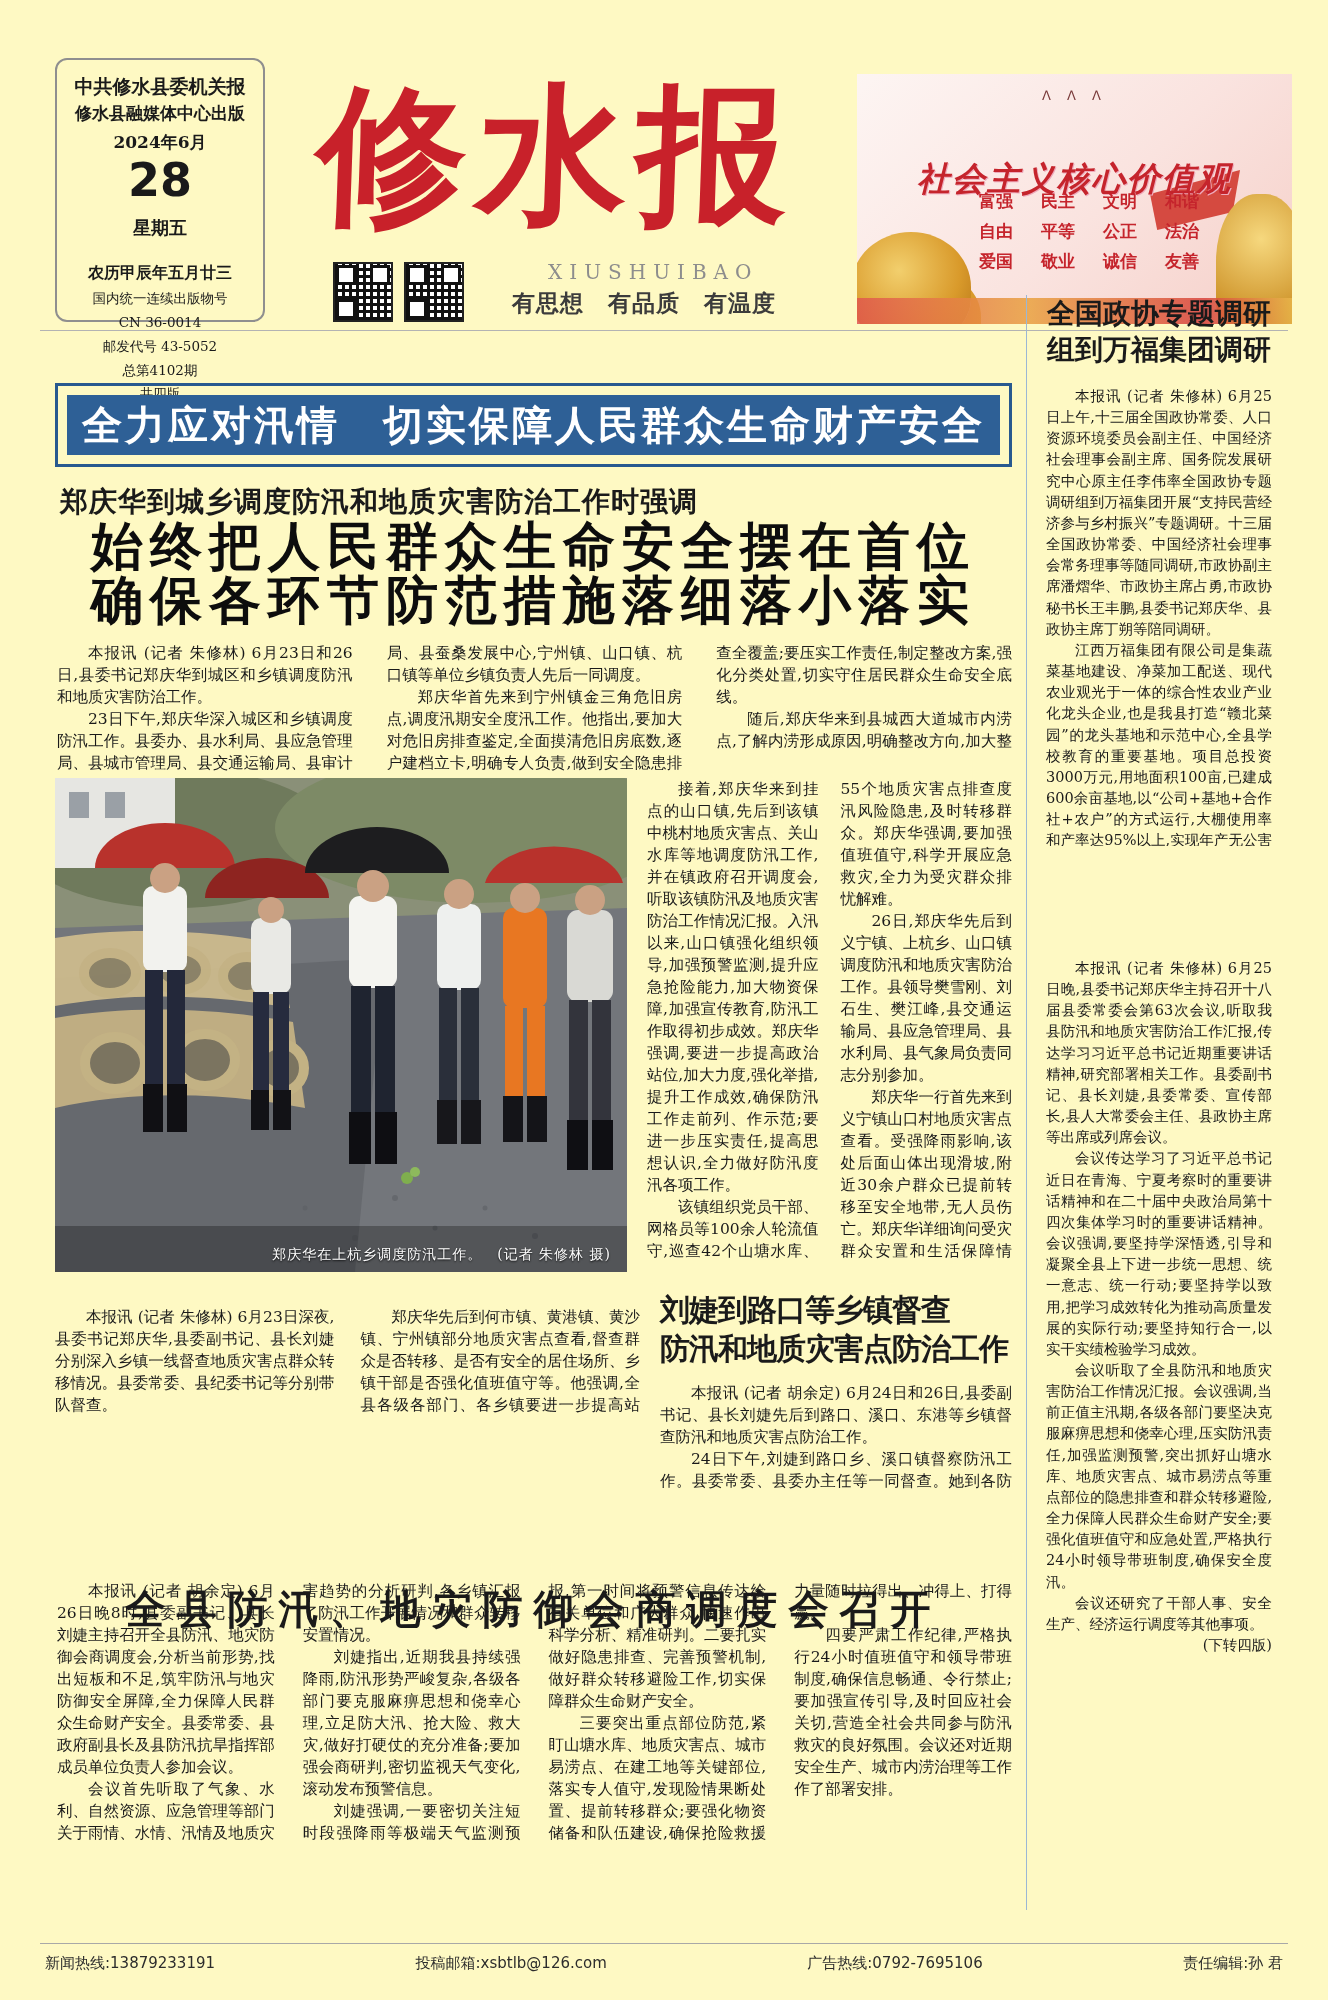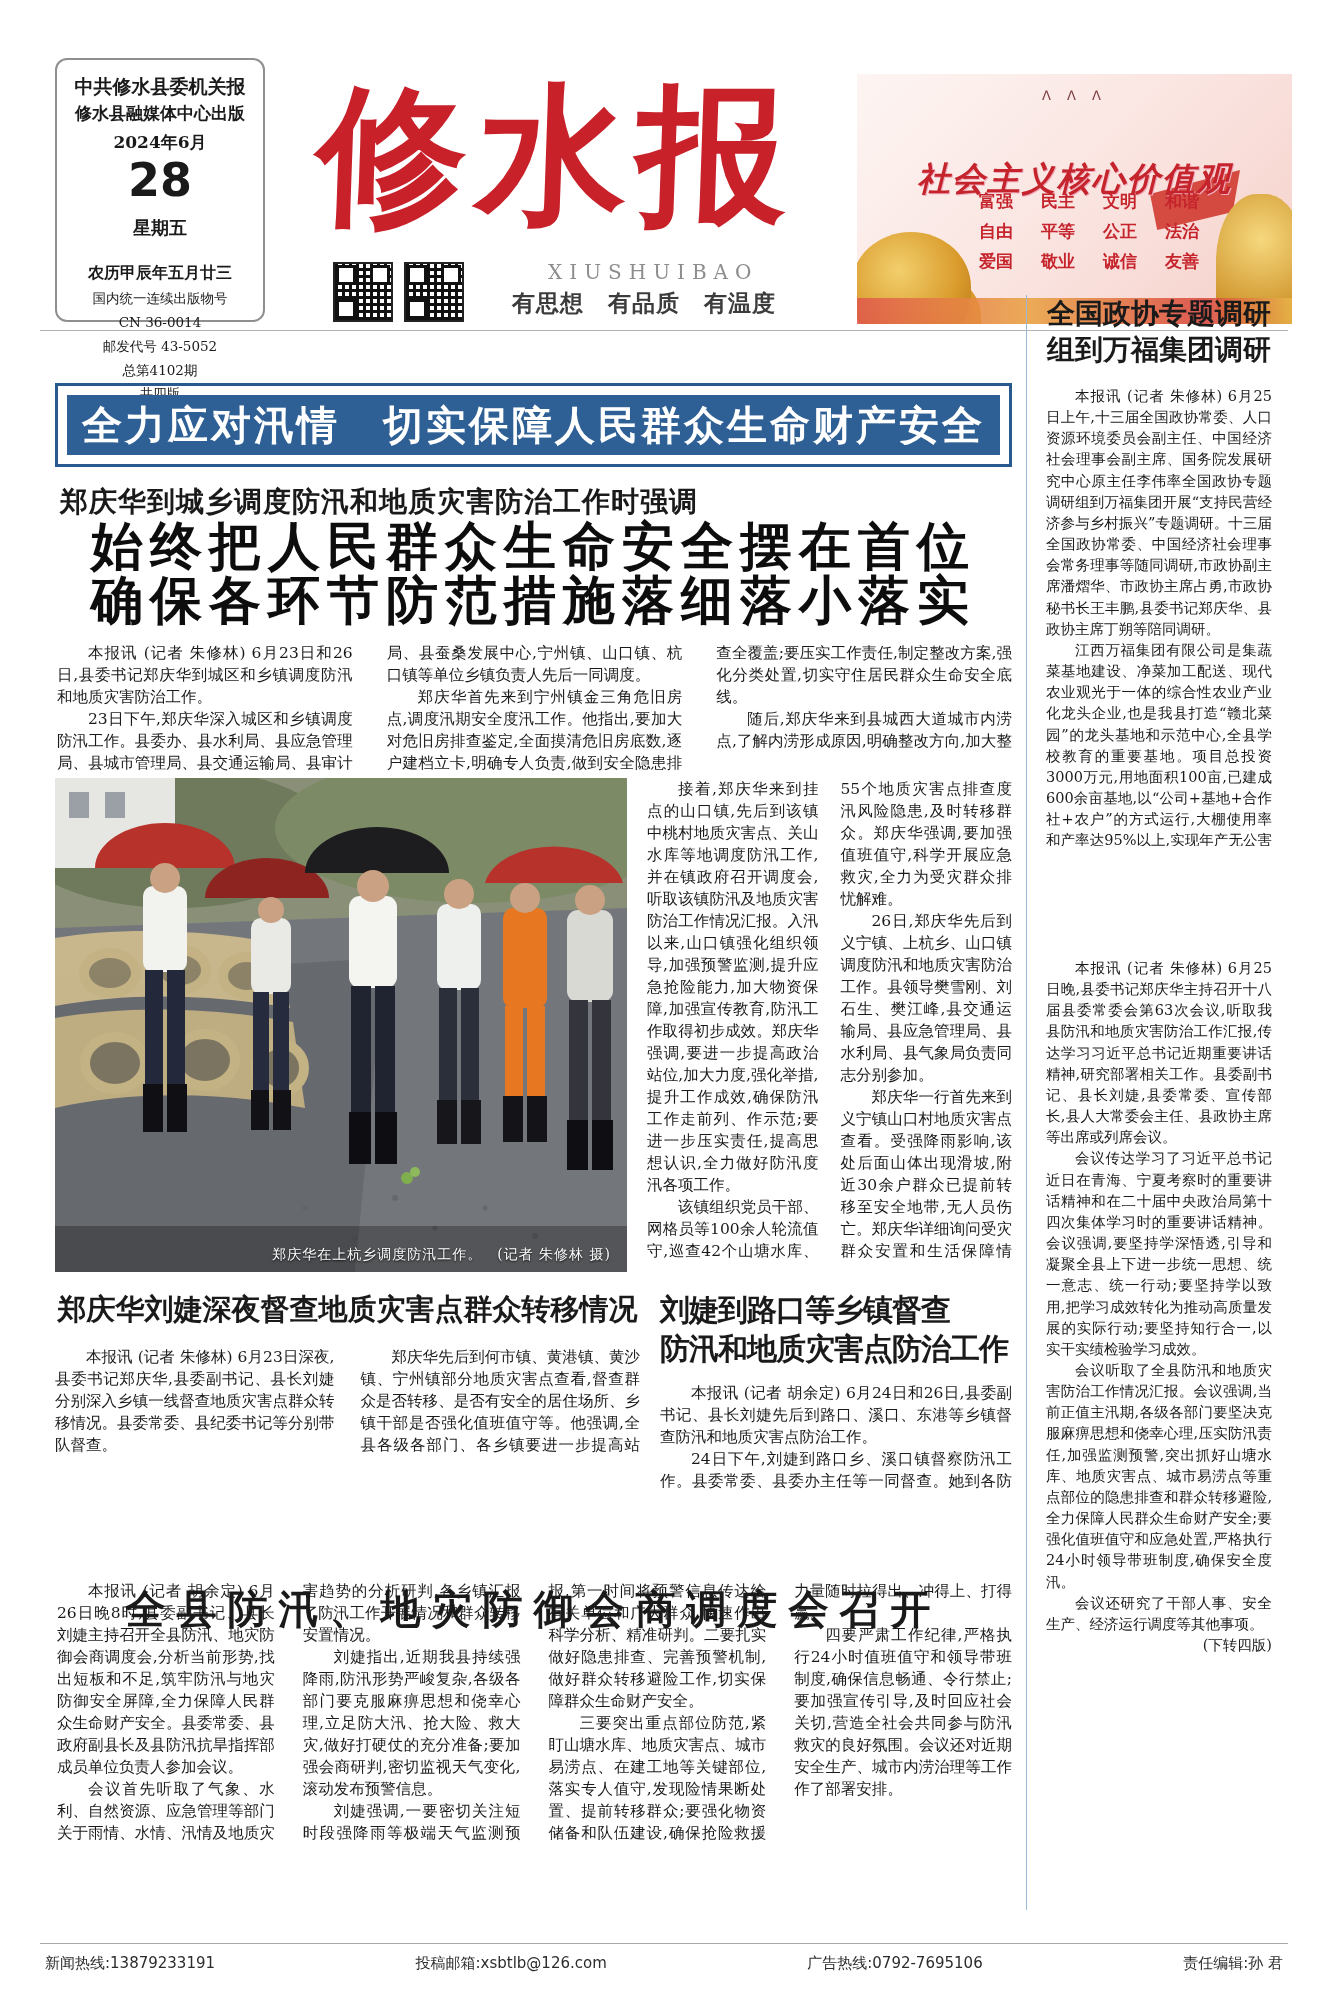--- a/index.html
+++ b/index.html
@@ -1,16 +1,16 @@
 <!DOCTYPE html>
 <html><head>
 <meta charset="utf-8">
 <style>
   html,body{margin:0;padding:0;background:#e9e9e9;}
-  .page{position:relative;width:1328px;height:2000px;background:#ffffff;margin:0 auto;
+  .page{position:relative;width:1328px;height:2000px;background:#fef9c3;margin:0 auto;
         font-family:"DejaVu Serif",serif;color:#1a1a1a;overflow:hidden;box-shadow:0 0 4px rgba(0,0,0,.3);}
   
   .mast-box{position:absolute;left:55px;top:58px;width:210px;height:264px;border:2px solid #8f8f8f;
             border-radius:12px;text-align:center;padding-top:12px;box-sizing:border-box;line-height:1.5;}
   .mast-org1{font-size:19px;font-weight:bold;font-family:"DejaVu Sans",sans-serif;}
   .mast-org2{font-size:17px;font-weight:bold;font-family:"DejaVu Sans",sans-serif;}
   .mast-ym{font-size:17px;font-weight:bold;margin-top:4px;}
   .mast-day{font-size:46px;font-weight:900;font-family:"DejaVu Sans",sans-serif;line-height:1.05;}
   .mast-week{font-size:18px;font-weight:bold;font-family:"DejaVu Sans",sans-serif;margin-top:10px;}
   .mast-lunar{font-size:16px;font-weight:bold;margin-top:20px;}
@@ -247,21 +247,20 @@
     </div>
     <div class="midtext bodytext">
         <p>接着,郑庆华来到挂点的山口镇,先后到该镇中桃村地质灾害点、关山水库等地调度防汛工作,并在镇政府召开调度会,听取该镇防汛及地质灾害防治工作情况汇报。入汛以来,山口镇强化组织领导,加强预警监测,提升应急抢险能力,加大物资保障,加强宣传教育,防汛工作取得初步成效。郑庆华强调,要进一步提高政治站位,加大力度,强化举措,提升工作成效,确保防汛工作走前列、作示范;要进一步压实责任,提高思想认识,全力做好防汛度汛各项工作。</p>
         <p>该镇组织党员干部、网格员等100余人轮流值守,巡查42个山塘水库、55个地质灾害点排查度汛风险隐患,及时转移群众。郑庆华强调,要加强值班值守,科学开展应急救灾,全力为受灾群众排忧解难。</p>
         <p>26日,郑庆华先后到义宁镇、上杭乡、山口镇调度防汛和地质灾害防治工作。县领导樊雪刚、刘石生、樊江峰,县交通运输局、县应急管理局、县水利局、县气象局负责同志分别参加。</p>
         <p>郑庆华一行首先来到义宁镇山口村地质灾害点查看。受强降雨影响,该处后面山体出现滑坡,附近30余户群众已提前转移至安全地带,无人员伤亡。郑庆华详细询问受灾群众安置和生活保障情况,叮嘱乡镇和部门负责同志,要全力以赴做好防汛救灾各项工作,确保人民群众生命财产安全。</p>
       </div>
   </div>
 
   <div class="artA">
-    <h2>郑庆华刘婕深夜督查地质灾害点群众转移情况</h2>
     <div class="body bodytext">
         <p>本报讯 (记者 朱修林) 6月23日深夜,县委书记郑庆华,县委副书记、县长刘婕分别深入乡镇一线督查地质灾害点群众转移情况。县委常委、县纪委书记等分别带队督查。</p>
         <p>郑庆华先后到何市镇、黄港镇、黄沙镇、宁州镇部分地质灾害点查看,督查群众是否转移、是否有安全的居住场所、乡镇干部是否强化值班值守等。他强调,全县各级各部门、各乡镇要进一步提高站位,扛牢责任,严格按照要求转移群众,杜绝敷衍塞责、应付了事行为发生。</p>
       </div>
   </div>
 
   <div class="artB">
     <h2>
       <div>刘婕到路口等乡镇督查</div>
       <div>防汛和地质灾害点防治工作</div>

